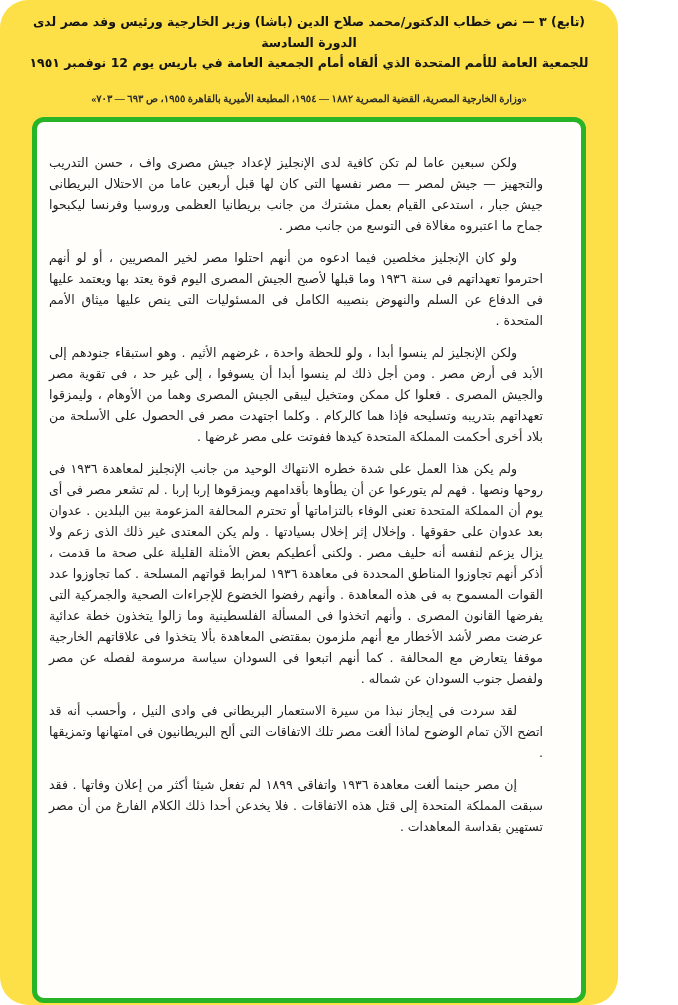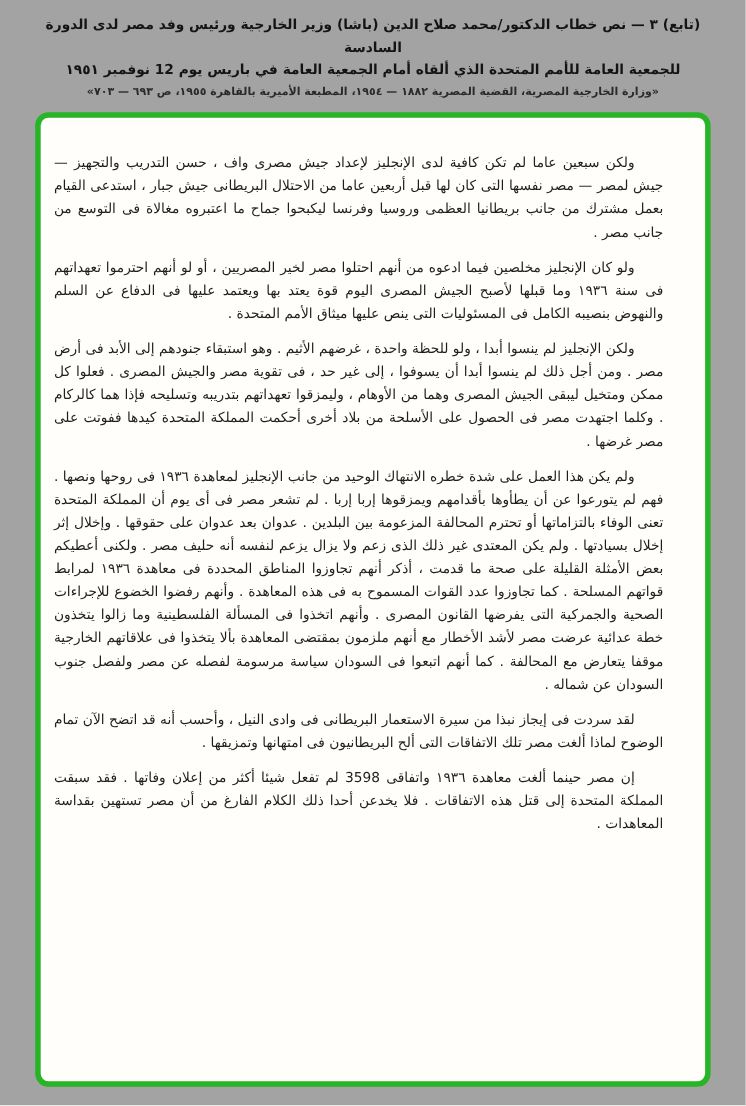--- a/index.html
+++ b/index.html
@@ -3,42 +3,44 @@
 <meta charset="utf-8">
 <style>
   * { margin: 0; padding: 0; box-sizing: border-box; }
   html, body {
     width: 678px; height: 1005px;
     background: #ffffff;
     font-family: "DejaVu Sans", sans-serif;
     overflow: hidden;
   }
   .page {
-    width: 678px; height: 1005px;
+    width: 618px; height: 1005px;
     padding: 10px 10px 6px 10px;
-    background: #a3a3a3;
+    background: #fde047;
+    border-radius: 28px;
   }
   .doc-header {
     direction: rtl;
     text-align: center;
     color: #141414;
     padding: 2px 14px 0 14px;
   }
   .doc-header .h-line {
     font-size: 12.5px;
     font-weight: bold;
     line-height: 1.65;
     letter-spacing: 0.1px;
   }
   .doc-header .h-cite {
     font-size: 10px;
     font-weight: bold;
     color: #2a2a2a;
     line-height: 1.8;
-    margin-top: 1px;
+    margin-top: 16px;
+    font-family: Liberation Serif, serif;
   }
   .green-box {
     margin: 9px 22px 0 22px;
     min-height: 886px;
     border: 5px solid #27b427;
     border-radius: 12px;
     background: #fffefb;
     padding: 30px 38px 16px 12px;
     overflow: hidden;
   }
@@ -73,17 +75,17 @@
     <div class="h-cite">«وزارة الخارجية المصرية، القضية المصرية ١٨٨٢ — ١٩٥٤، المطبعة الأميرية بالقاهرة ١٩٥٥، ص ٦٩٣ — ٧٠٣»</div>
   </header>
 
   <div class="green-box">
     <div class="body-text">
       <p>ولكن سبعين عاما لم تكن كافية لدى الإنجليز لإعداد جيش مصرى واف ، حسن التدريب والتجهيز — جيش لمصر — مصر نفسها التى كان لها قبل أربعين عاما من الاحتلال البريطانى جيش جبار ، استدعى القيام بعمل مشترك من جانب بريطانيا العظمى وروسيا وفرنسا ليكبحوا جماح ما اعتبروه مغالاة فى التوسع من جانب مصر .</p>
       <p>ولو كان الإنجليز مخلصين فيما ادعوه من أنهم احتلوا مصر لخير المصريين ، أو لو أنهم احترموا تعهداتهم فى سنة ١٩٣٦ وما قبلها لأصبح الجيش المصرى اليوم قوة يعتد بها ويعتمد عليها فى الدفاع عن السلم والنهوض بنصيبه الكامل فى المسئوليات التى ينص عليها ميثاق الأمم المتحدة .</p>
       <p>ولكن الإنجليز لم ينسوا أبدا ، ولو للحظة واحدة ، غرضهم الأثيم . وهو استبقاء جنودهم إلى الأبد فى أرض مصر . ومن أجل ذلك لم ينسوا أبدا أن يسوفوا ، إلى غير حد ، فى تقوية مصر والجيش المصرى . فعلوا كل ممكن ومتخيل ليبقى الجيش المصرى وهما من الأوهام ، وليمزقوا تعهداتهم بتدريبه وتسليحه فإذا هما كالركام . وكلما اجتهدت مصر فى الحصول على الأسلحة من بلاد أخرى أحكمت المملكة المتحدة كيدها ففوتت على مصر غرضها .</p>
       <p>ولم يكن هذا العمل على شدة خطره الانتهاك الوحيد من جانب الإنجليز لمعاهدة ١٩٣٦ فى روحها ونصها . فهم لم يتورعوا عن أن يطأوها بأقدامهم ويمزقوها إربا إربا . لم تشعر مصر فى أى يوم أن المملكة المتحدة تعنى الوفاء بالتزاماتها أو تحترم المحالفة المزعومة بين البلدين . عدوان بعد عدوان على حقوقها . وإخلال إثر إخلال بسيادتها . ولم يكن المعتدى غير ذلك الذى زعم ولا يزال يزعم لنفسه أنه حليف مصر . ولكنى أعطيكم بعض الأمثلة القليلة على صحة ما قدمت ، أذكر أنهم تجاوزوا المناطق المحددة فى معاهدة ١٩٣٦ لمرابط قواتهم المسلحة . كما تجاوزوا عدد القوات المسموح به فى هذه المعاهدة . وأنهم رفضوا الخضوع للإجراءات الصحية والجمركية التى يفرضها القانون المصرى . وأنهم اتخذوا فى المسألة الفلسطينية وما زالوا يتخذون خطة عدائية عرضت مصر لأشد الأخطار مع أنهم ملزمون بمقتضى المعاهدة بألا يتخذوا فى علاقاتهم الخارجية موقفا يتعارض مع المحالفة . كما أنهم اتبعوا فى السودان سياسة مرسومة لفصله عن مصر ولفصل جنوب السودان عن شماله .</p>
       <p>لقد سردت فى إيجاز نبذا من سيرة الاستعمار البريطانى فى وادى النيل ، وأحسب أنه قد اتضح الآن تمام الوضوح لماذا ألغت مصر تلك الاتفاقات التى ألح البريطانيون فى امتهانها وتمزيقها .</p>
-      <p>إن مصر حينما ألغت معاهدة ١٩٣٦ واتفاقى 3598 لم تفعل شيئا أكثر من إعلان وفاتها . فقد سبقت المملكة المتحدة إلى قتل هذه الاتفاقات . فلا يخدعن أحدا ذلك الكلام الفارغ من أن مصر تستهين بقداسة المعاهدات .</p>
+      <p>إن مصر حينما ألغت معاهدة ١٩٣٦ واتفاقى ١٨٩٩ لم تفعل شيئا أكثر من إعلان وفاتها . فقد سبقت المملكة المتحدة إلى قتل هذه الاتفاقات . فلا يخدعن أحدا ذلك الكلام الفارغ من أن مصر تستهين بقداسة المعاهدات .</p>
     </div>
   </div>
 
 </div>
 
 </body></html>

